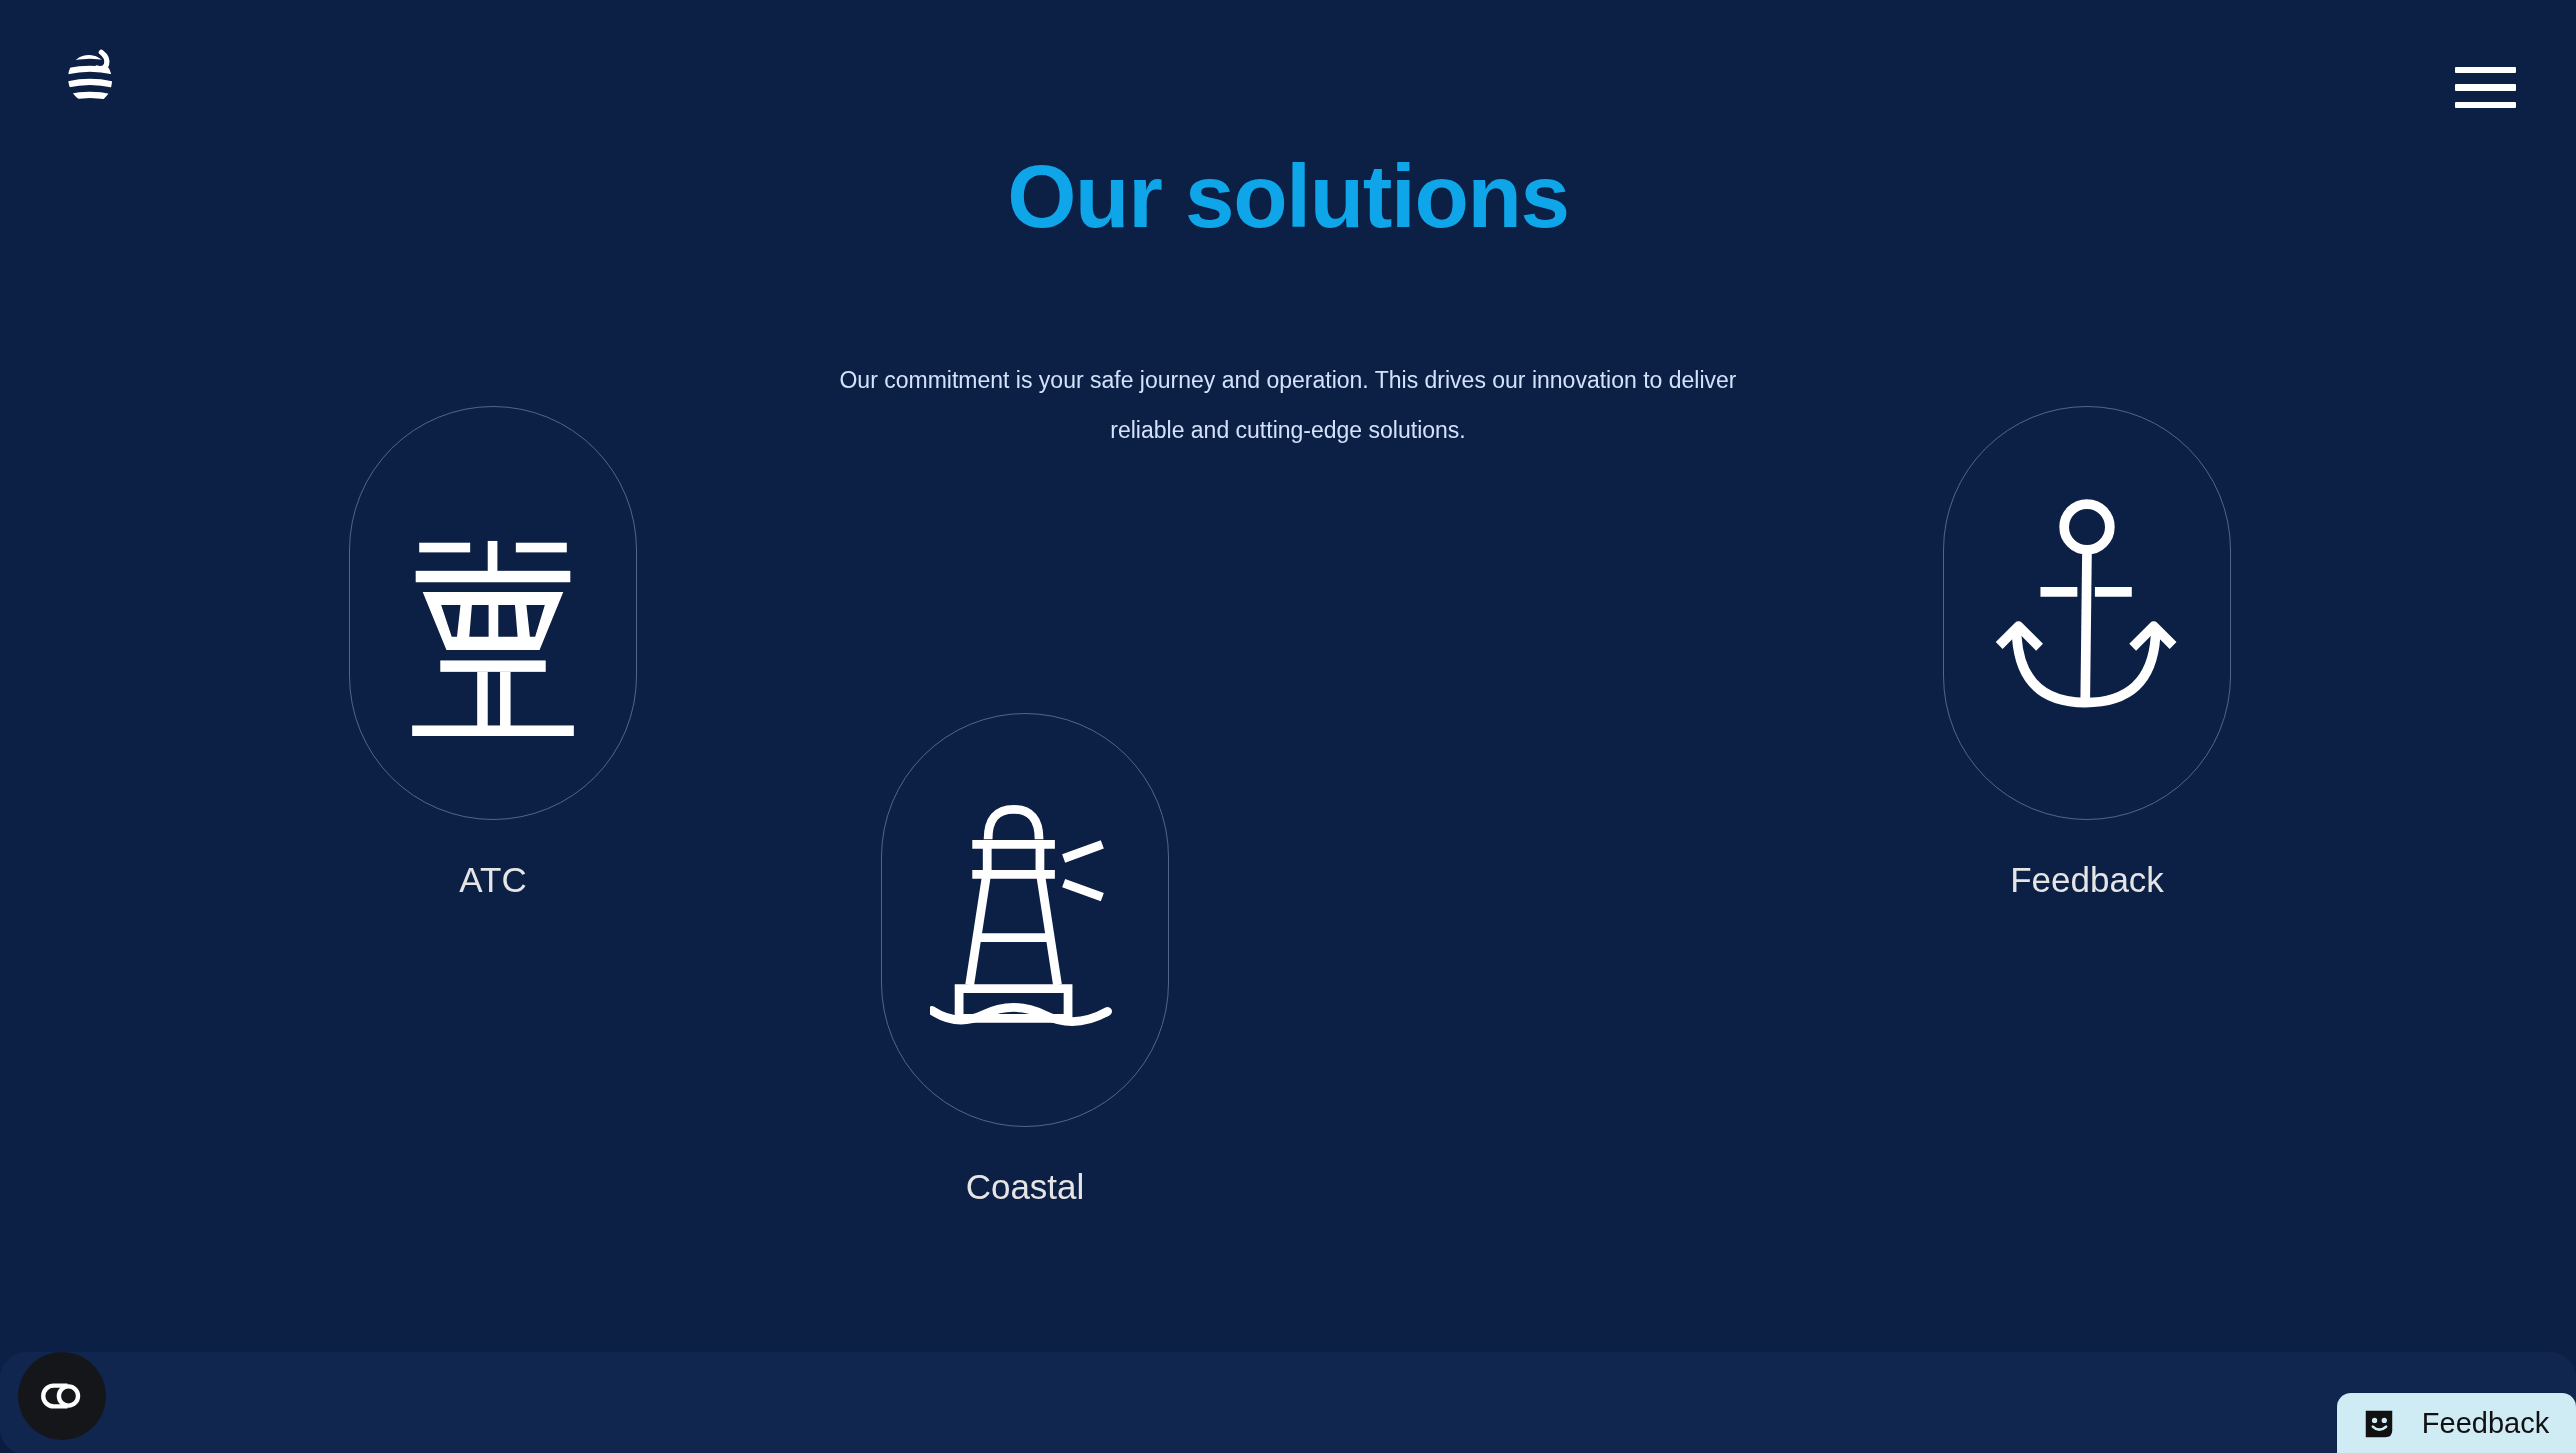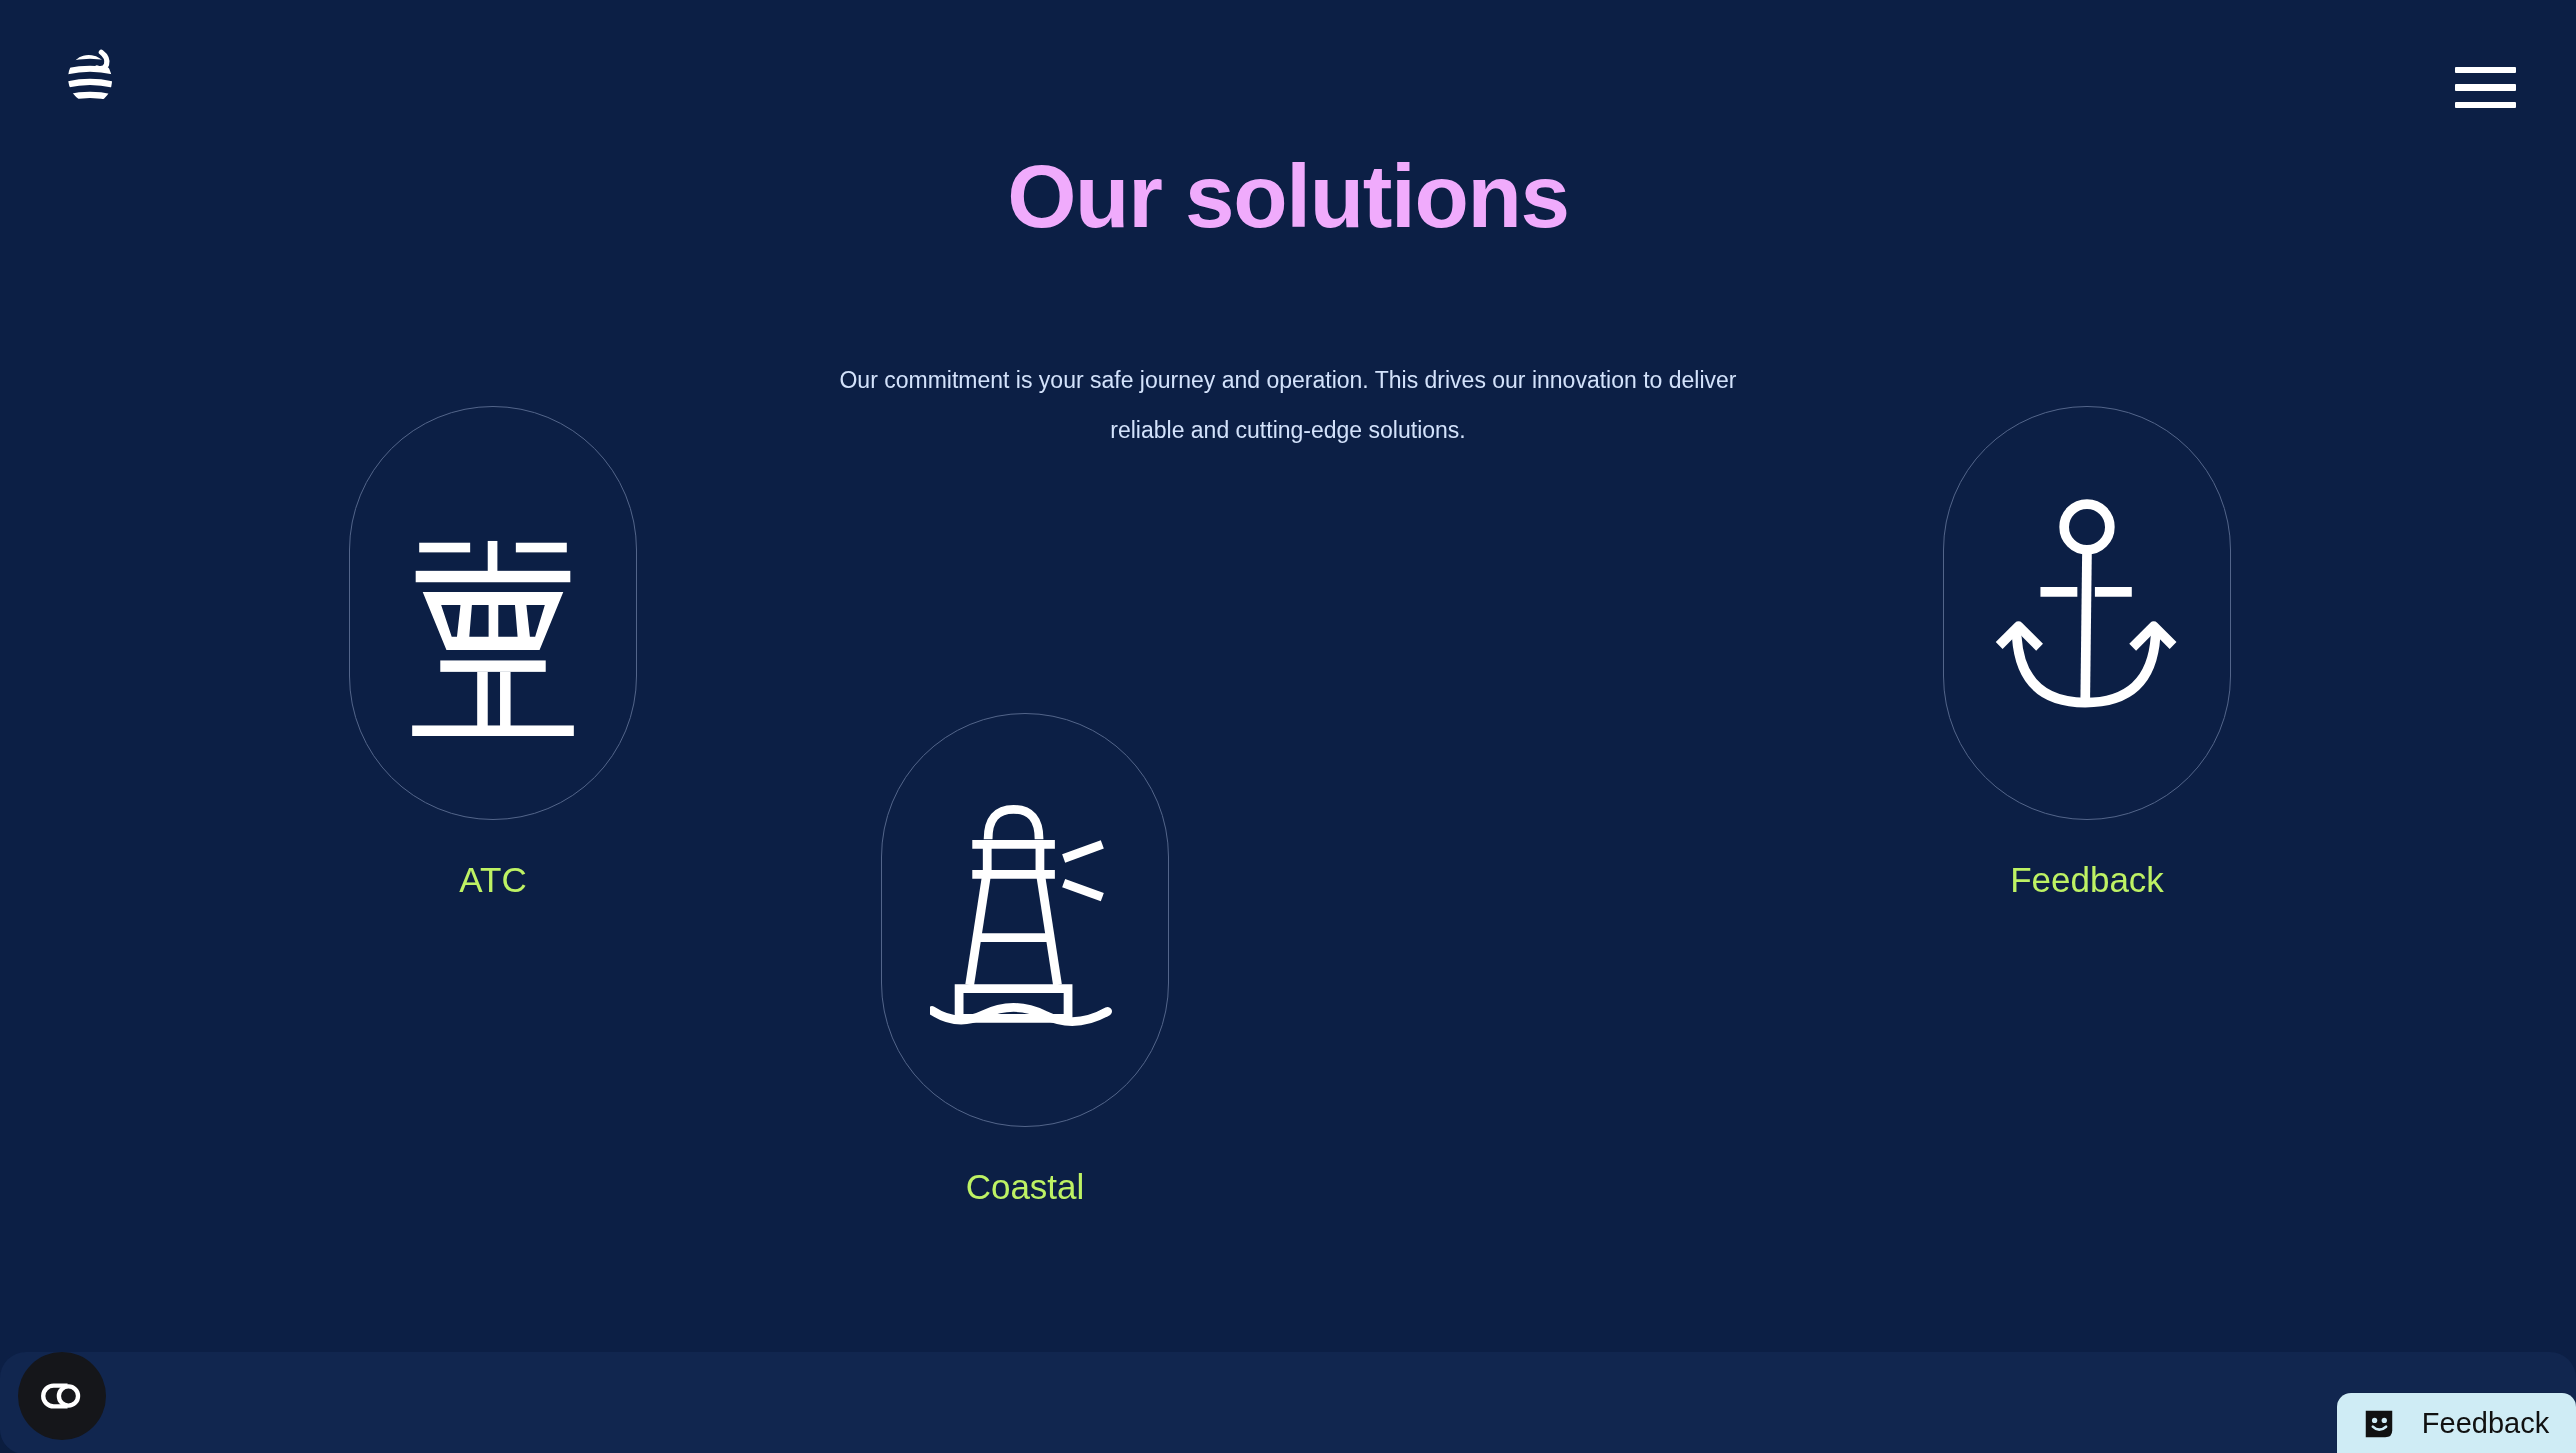--- a/index.html
+++ b/index.html
@@ -94,21 +94,21 @@
 
   .hero-title {
     position: absolute;
     left: 50%;
     transform: translateX(-50%);
     top: 148px;
     font-size: 89px;
     line-height: 1.08;
     font-weight: 700;
     letter-spacing: -1.3px;
-    color: #f0abfc;
+    color: #0ea5e9;
     white-space: nowrap;
   }
 
   .hero-sub {
     position: absolute;
     left: 50%;
     transform: translateX(-50%);
     top: 355px;
     width: 931px;
     font-size: 23px;
@@ -145,21 +145,21 @@
   }
 
   .card-shape svg {
     display: block;
   }
 
   .card-label {
     margin-top: 39px;
     font-size: 35px;
     line-height: 1.2;
-    color: #bef264;
+    color: #e5e5e5;
     font-weight: 400;
   }
 
   
   .card-atc      { left: 349px;  top: 406px;  }
   .card-coastal  { left: 881px; top: 713px;  }
   .card-energy   { left: 1413px; top: 713px;  }
   .card-maritime { left: 1943px; top: 406px;  }
 
   

